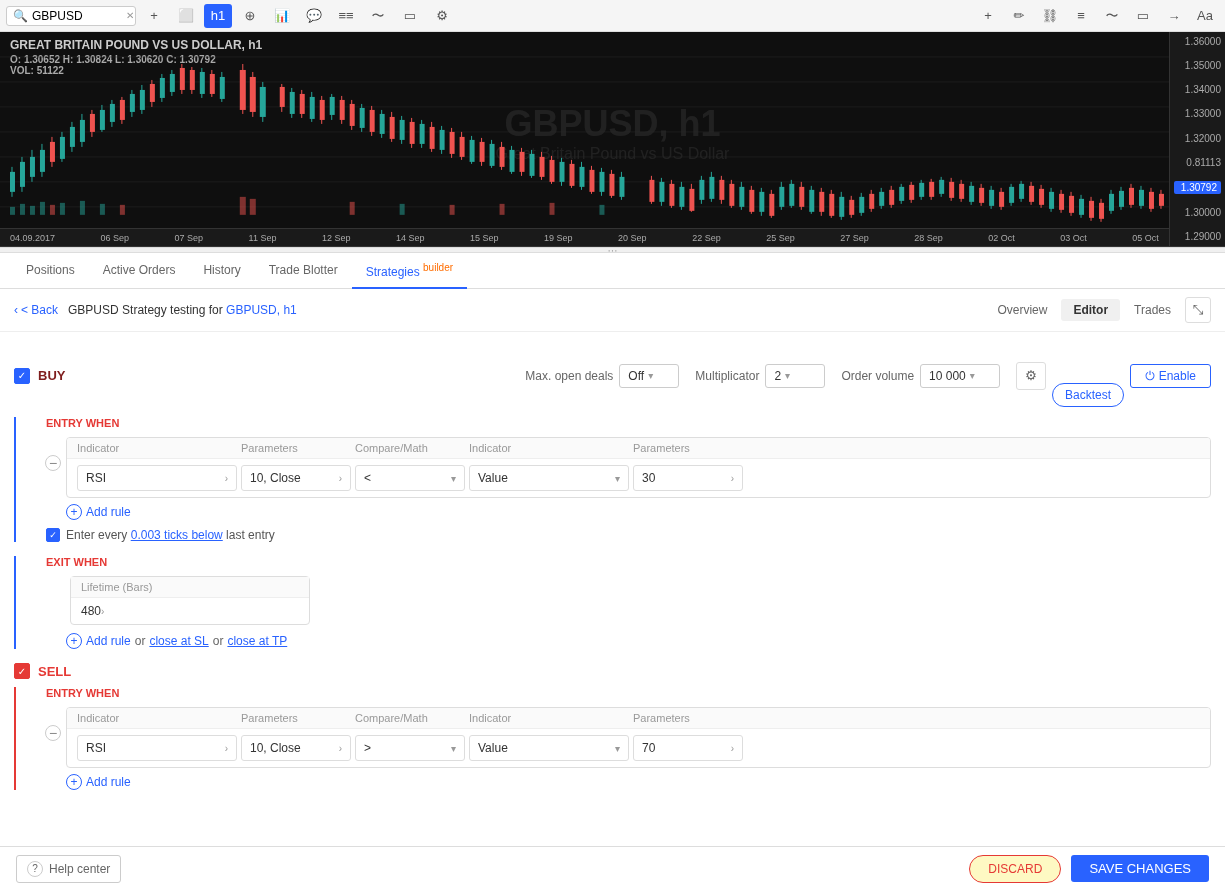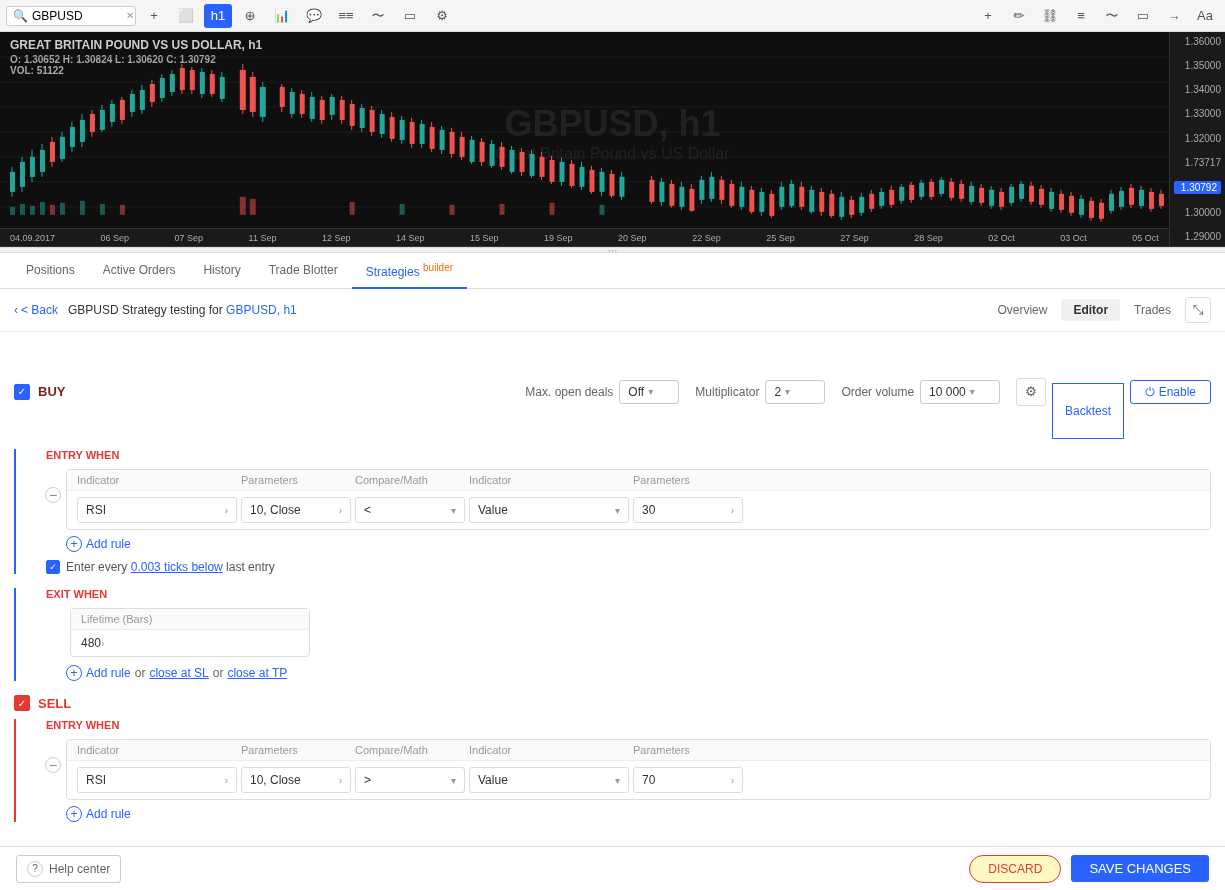--- a/index.html
+++ b/index.html
@@ -124,22 +124,22 @@
     .param-select-wide { min-width: 80px; }
 
     
     .action-btns { display: flex; align-items: center; gap: 6px; }
     .settings-btn {
       width: 30px; height: 28px; border: 1px solid #ddd; background: #fff;
       cursor: pointer; border-radius: 3px; display: flex; align-items: center;
       justify-content: center; color: #666;
     }
     .backtest-btn {
-      padding: 20px 12px; border: 1px solid #2962ff; background: #fff;
-      color: #2962ff; border-radius: 0; cursor: pointer; font-size: 12px; margin-top: 39px;
+      padding: 4px 12px; border: 1px solid #2962ff; background: #fff;
+      color: #2962ff; border-radius: 12px; cursor: pointer; font-size: 12px; margin-top: 39px;
     }
     .enable-btn {
       padding: 4px 14px; border: 1px solid #2962ff; background: #fff;
       color: #2962ff; border-radius: 3px; cursor: pointer; font-size: 12px;
       display: flex; align-items: center; gap: 4px;
     }
 
     .entry-when-label {
       color: #e53935; font-size: 11px; font-weight: bold; margin: 6px 0 8px 0;
     }
@@ -545,21 +545,21 @@
       <line x1="1162" y1="158" x2="1162" y2="177" stroke="#ef5350"></line>
     </g>
   </svg>
 
   <div class="price-scale">
     <span class="price-label">1.36000</span>
     <span class="price-label">1.35000</span>
     <span class="price-label">1.34000</span>
     <span class="price-label">1.33000</span>
     <span class="price-label">1.32000</span>
-    <span class="price-label">1.73717</span>
+    <span class="price-label">0.81113</span>
     <span class="price-label current">1.30792</span>
     <span class="price-label">1.30000</span>
     <span class="price-label">1.29000</span>
   </div>
 
   <div class="time-scale">
     <span class="time-label">04.09.2017</span>
     <span class="time-label">06 Sep</span>
     <span class="time-label">07 Sep</span>
     <span class="time-label">11 Sep</span>

